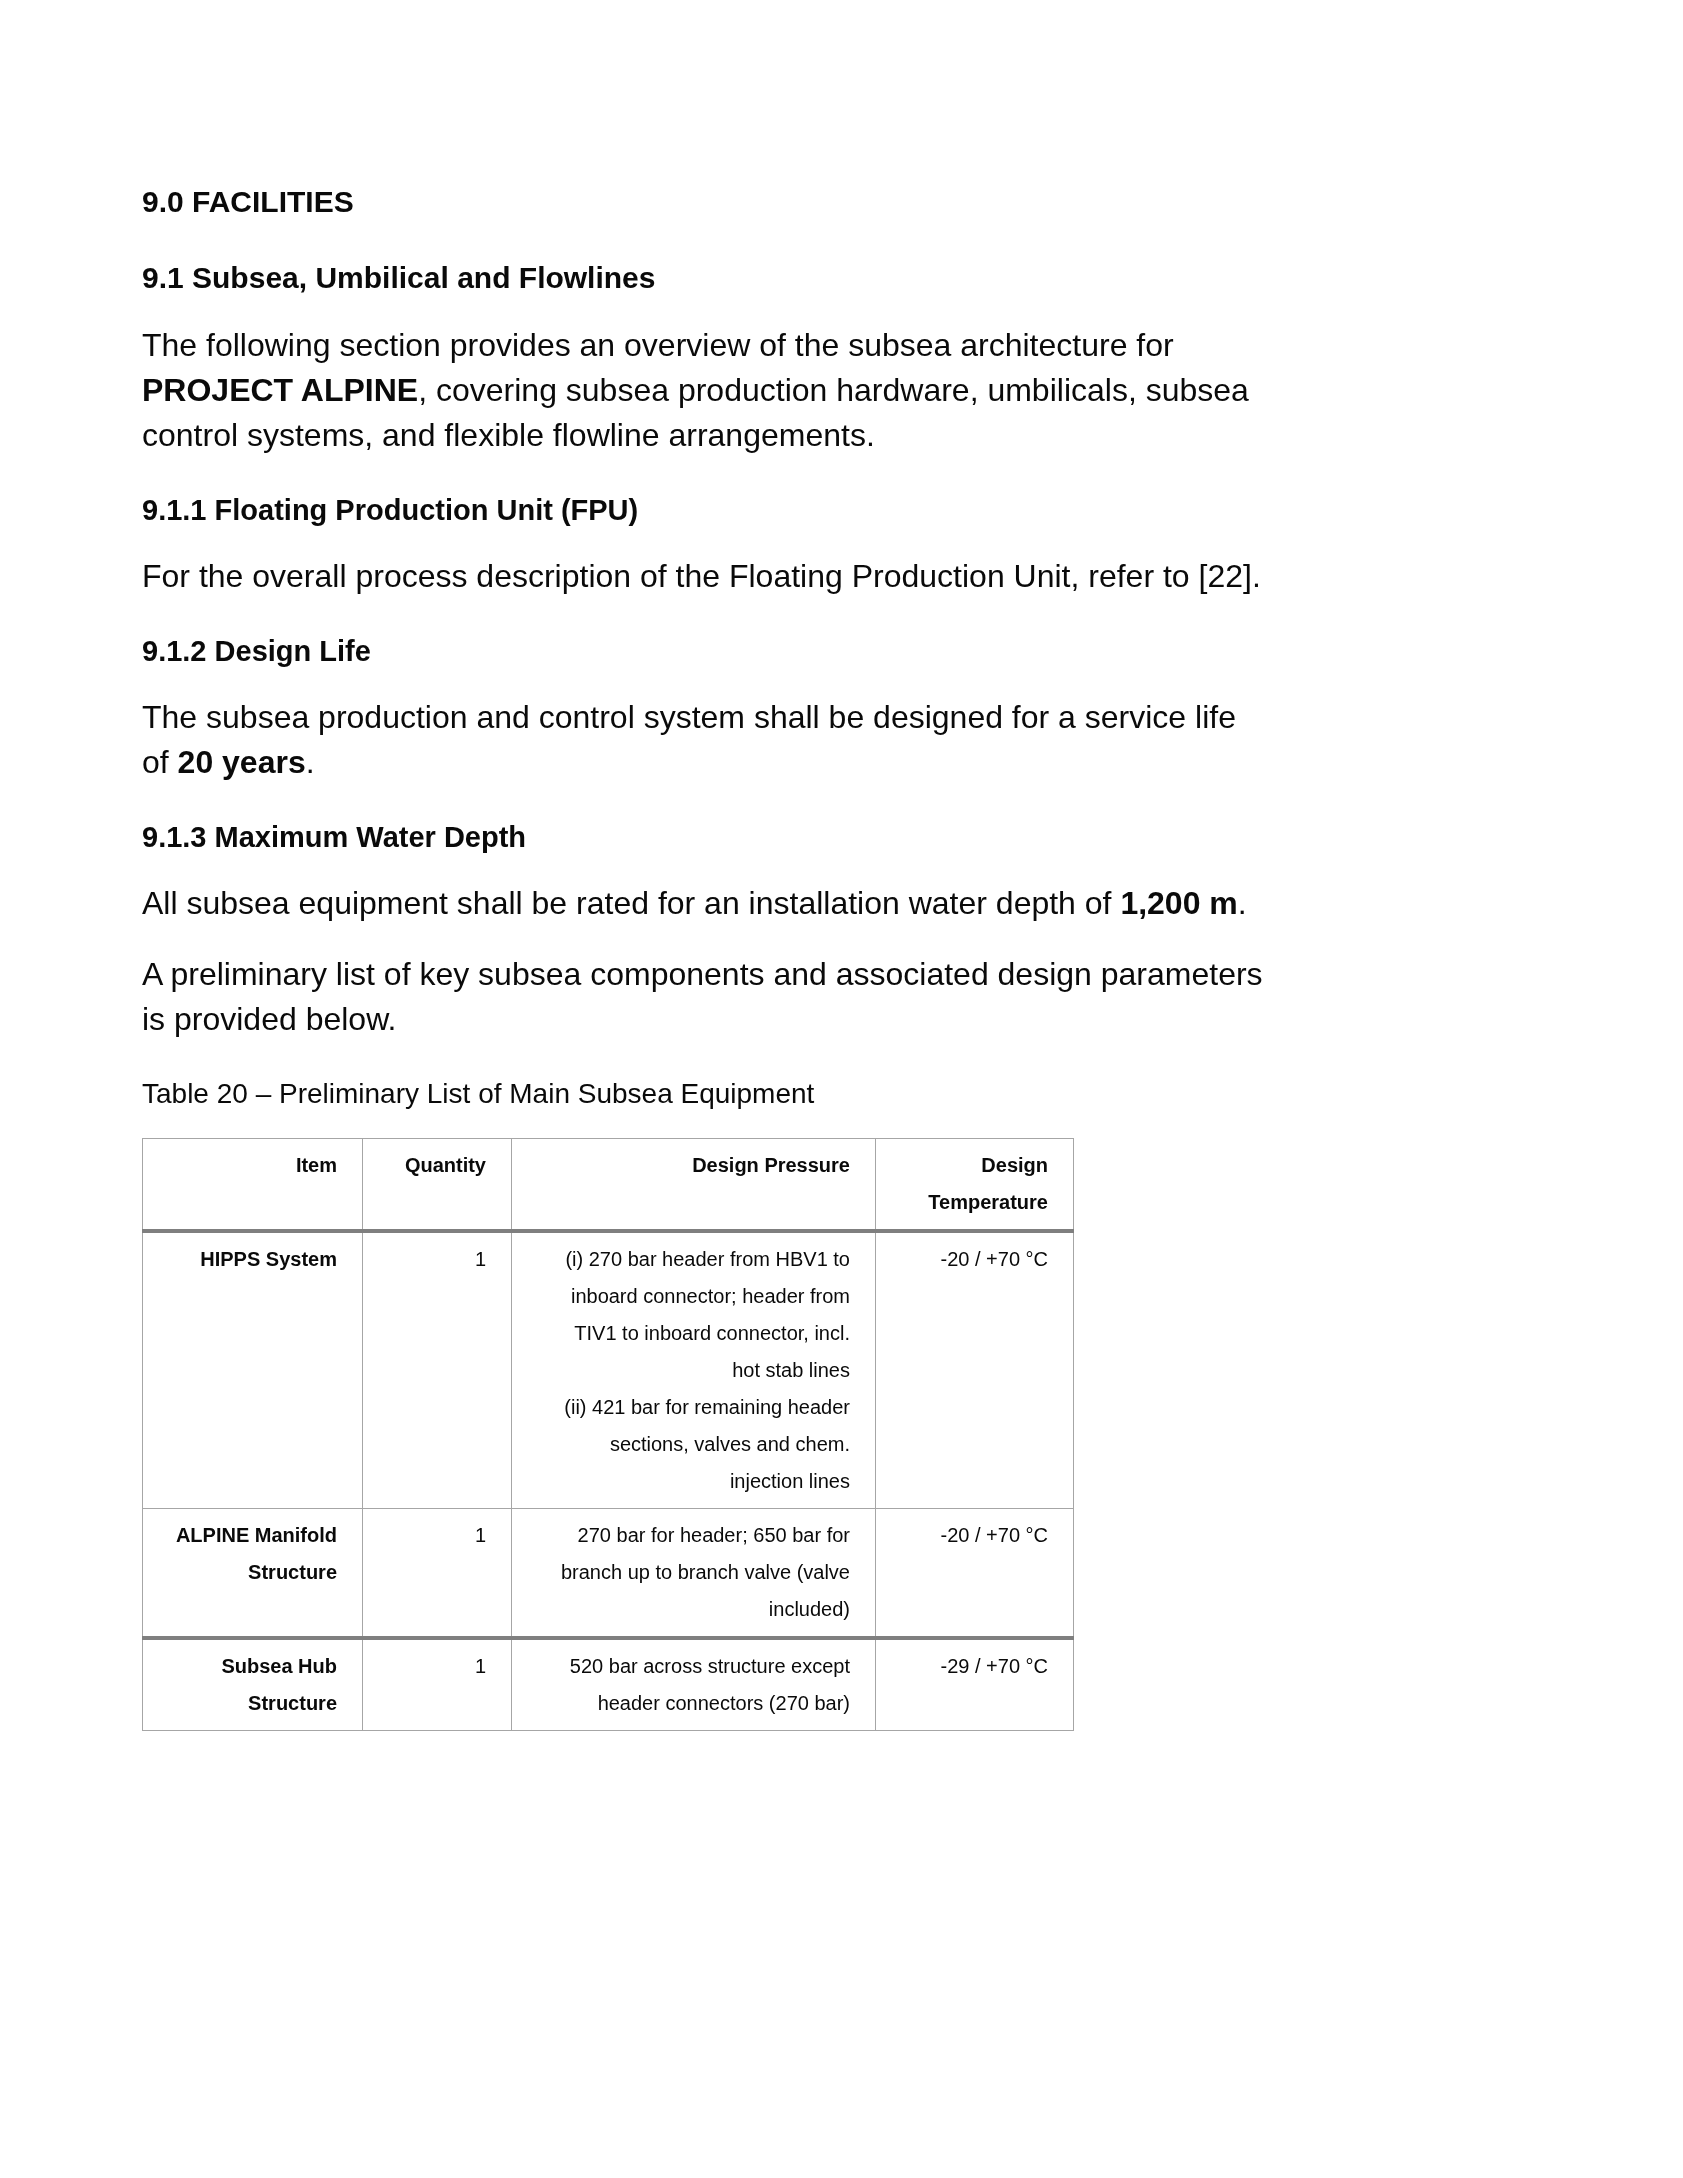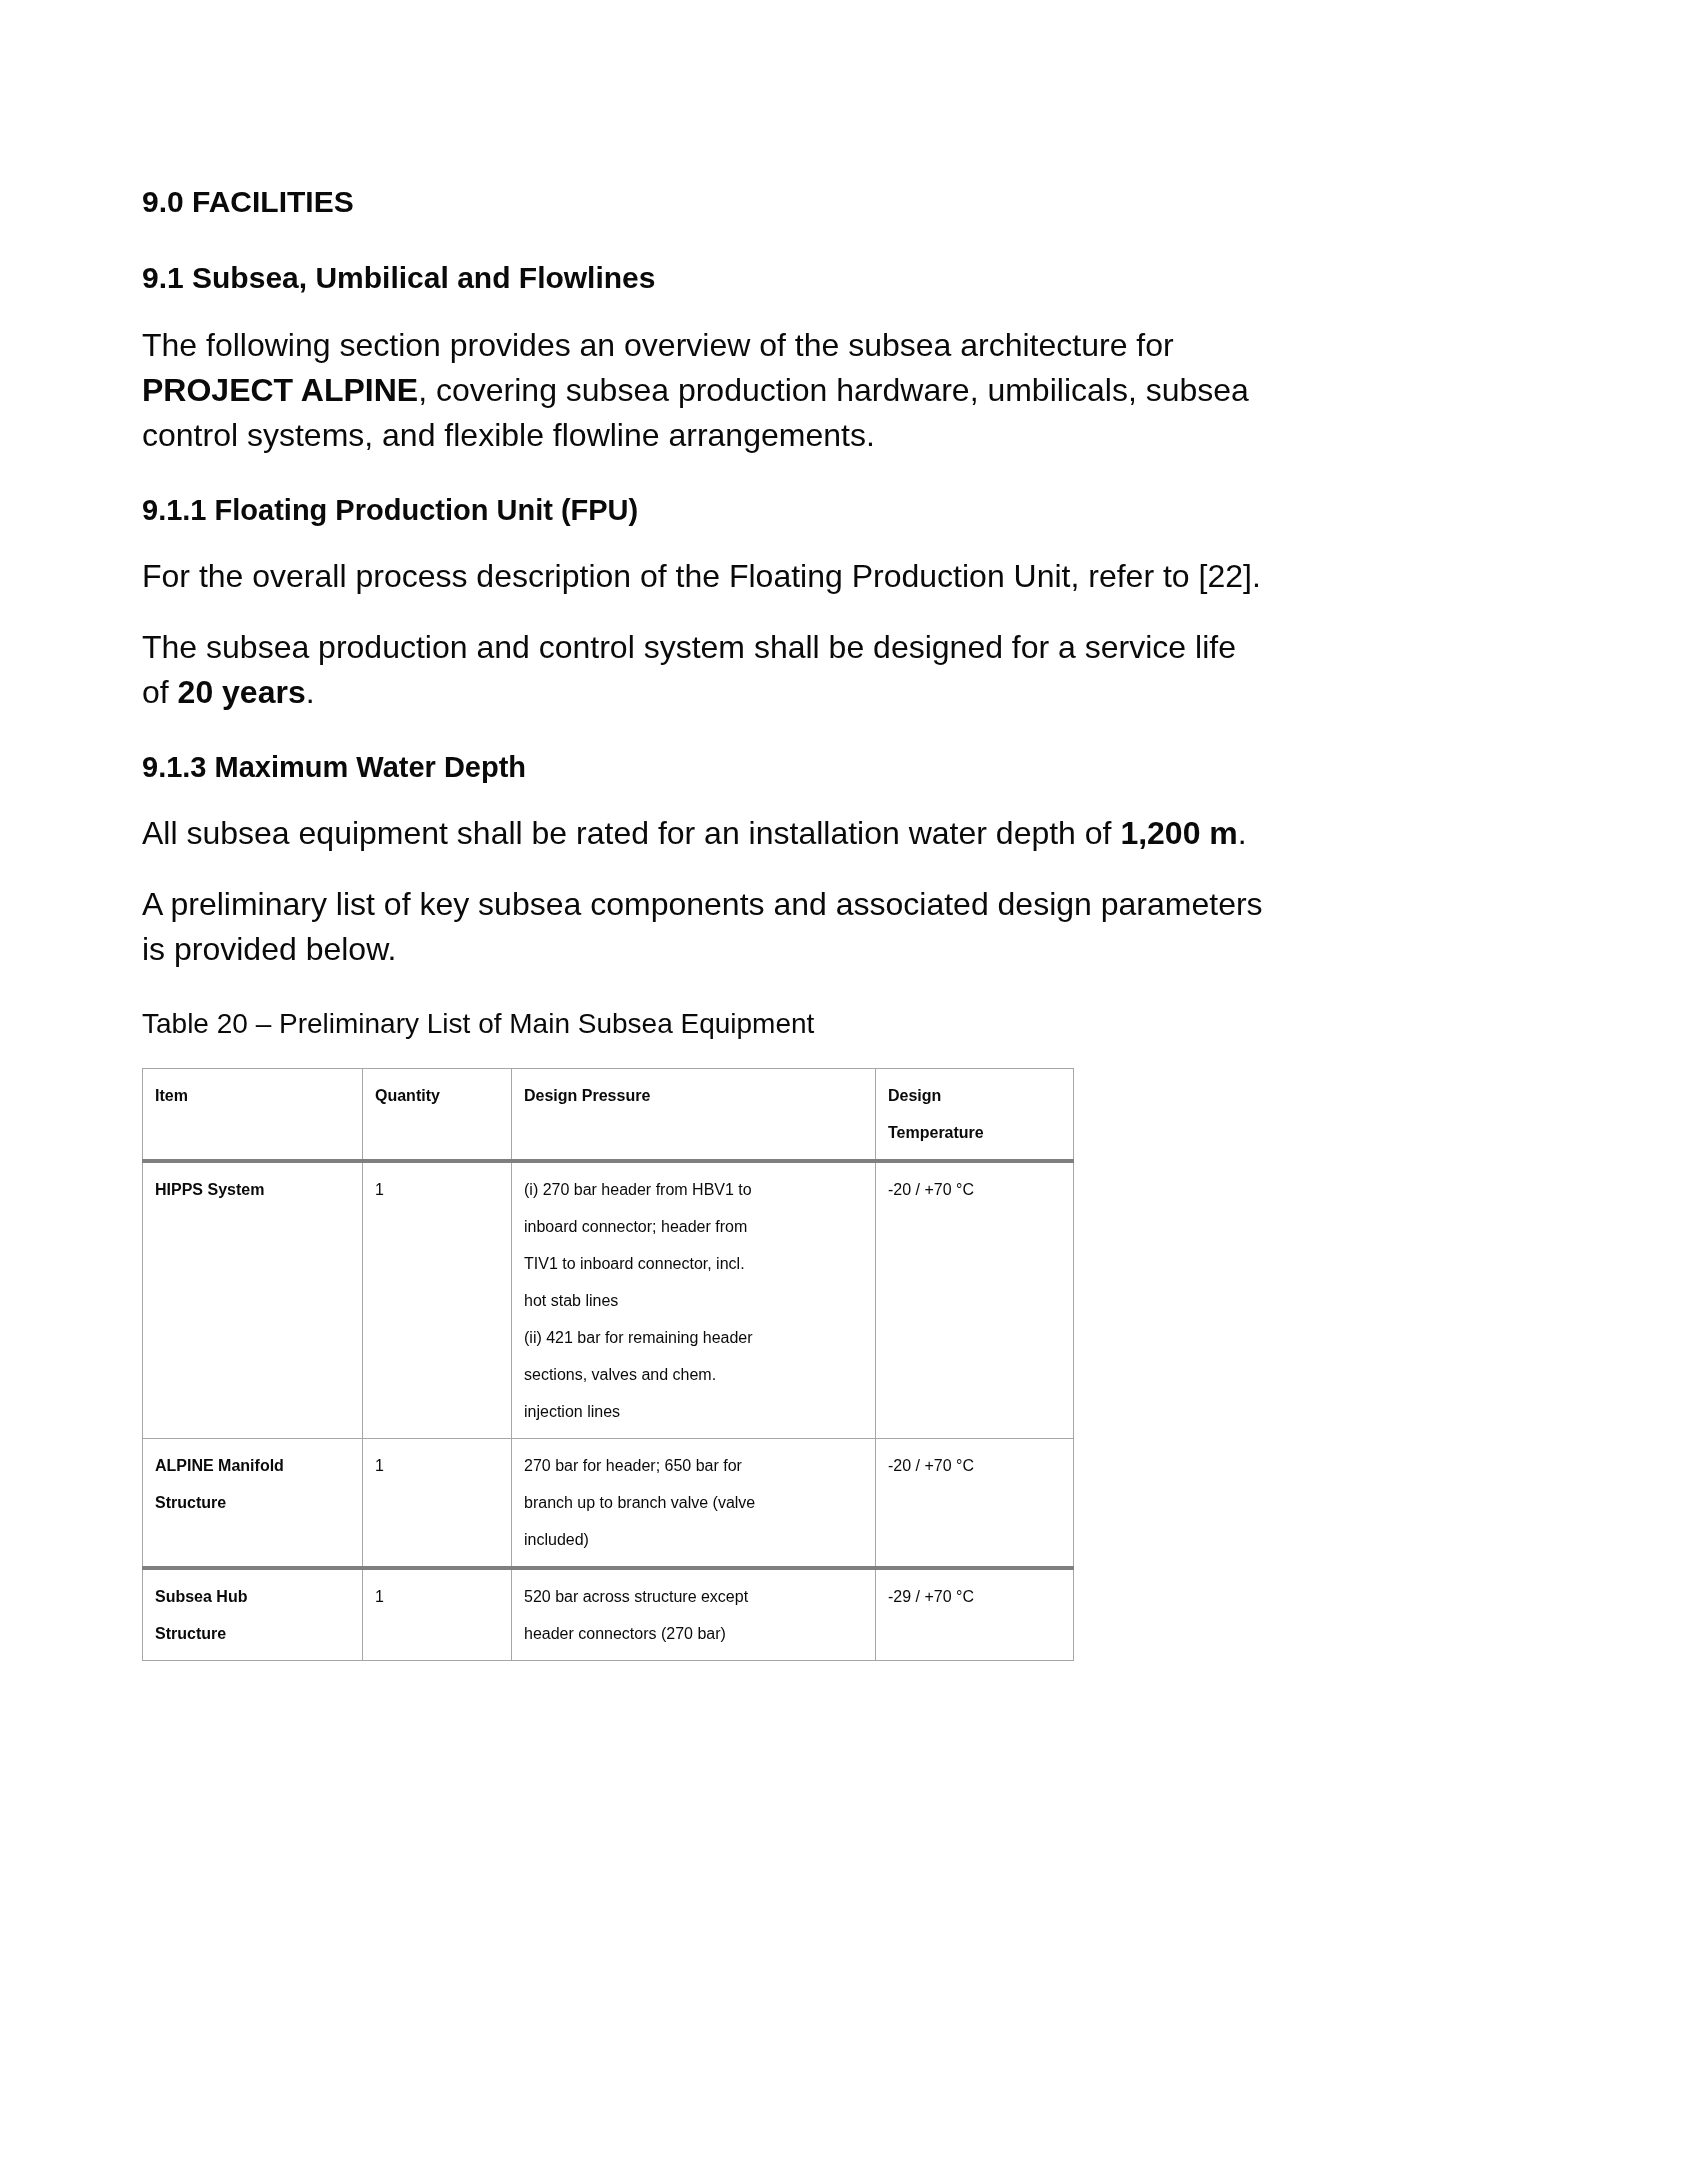--- a/index.html
+++ b/index.html
@@ -42,23 +42,23 @@
   }
   table.equip {
     border-collapse: collapse;
     table-layout: fixed;
     width: 931px;
     margin-top: 26px;
   }
   table.equip th, table.equip td {
     border: 1.5px solid #a6a6a6;
     vertical-align: top;
-    text-align: left;
-    padding: 8px 12px;
-    font-size: 16px;
+    text-align: right;
+    padding: 8px 25px;
+    font-size: 20px;
     line-height: 37px;
     white-space: pre;
     overflow: visible;
   }
   table.equip thead th {
     font-weight: 700;
     border-bottom: 4px solid #7f7f7f;
   }
   table.equip tbody tr.thick-below td {
     border-bottom: 4px solid #7f7f7f;
@@ -73,20 +73,21 @@
   <h1 class="h1">9.0 FACILITIES</h1>
 
   <h2 class="h2">9.1 Subsea, Umbilical and Flowlines</h2>
 
   <p class="body-p"><span>The following section provides an overview of the subsea architecture for </span><b>PROJECT ALPINE</b><span>, covering subsea production hardware, umbilicals, subsea control systems, and flexible flowline arrangements.</span></p>
 
   <h3 class="h3">9.1.1 Floating Production Unit (FPU)</h3>
 
   <p class="body-p"><span>For the overall process description of the Floating Production Unit, refer to [22].</span></p>
 
+  <h3 class="h3">9.1.2 Design Life</h3>
 
   <p class="body-p"><span>The subsea production and control system shall be designed for a service life of </span><b>20 years</b><span>.</span></p>
 
   <h3 class="h3">9.1.3 Maximum Water Depth</h3>
 
   <p class="body-p"><span>All subsea equipment shall be rated for an installation water depth of </span><b>1,200 m</b><span>.</span></p>
 
 
   <p class="body-p"><span>A preliminary list of key subsea components and associated design parameters is provided below.</span></p>
 

